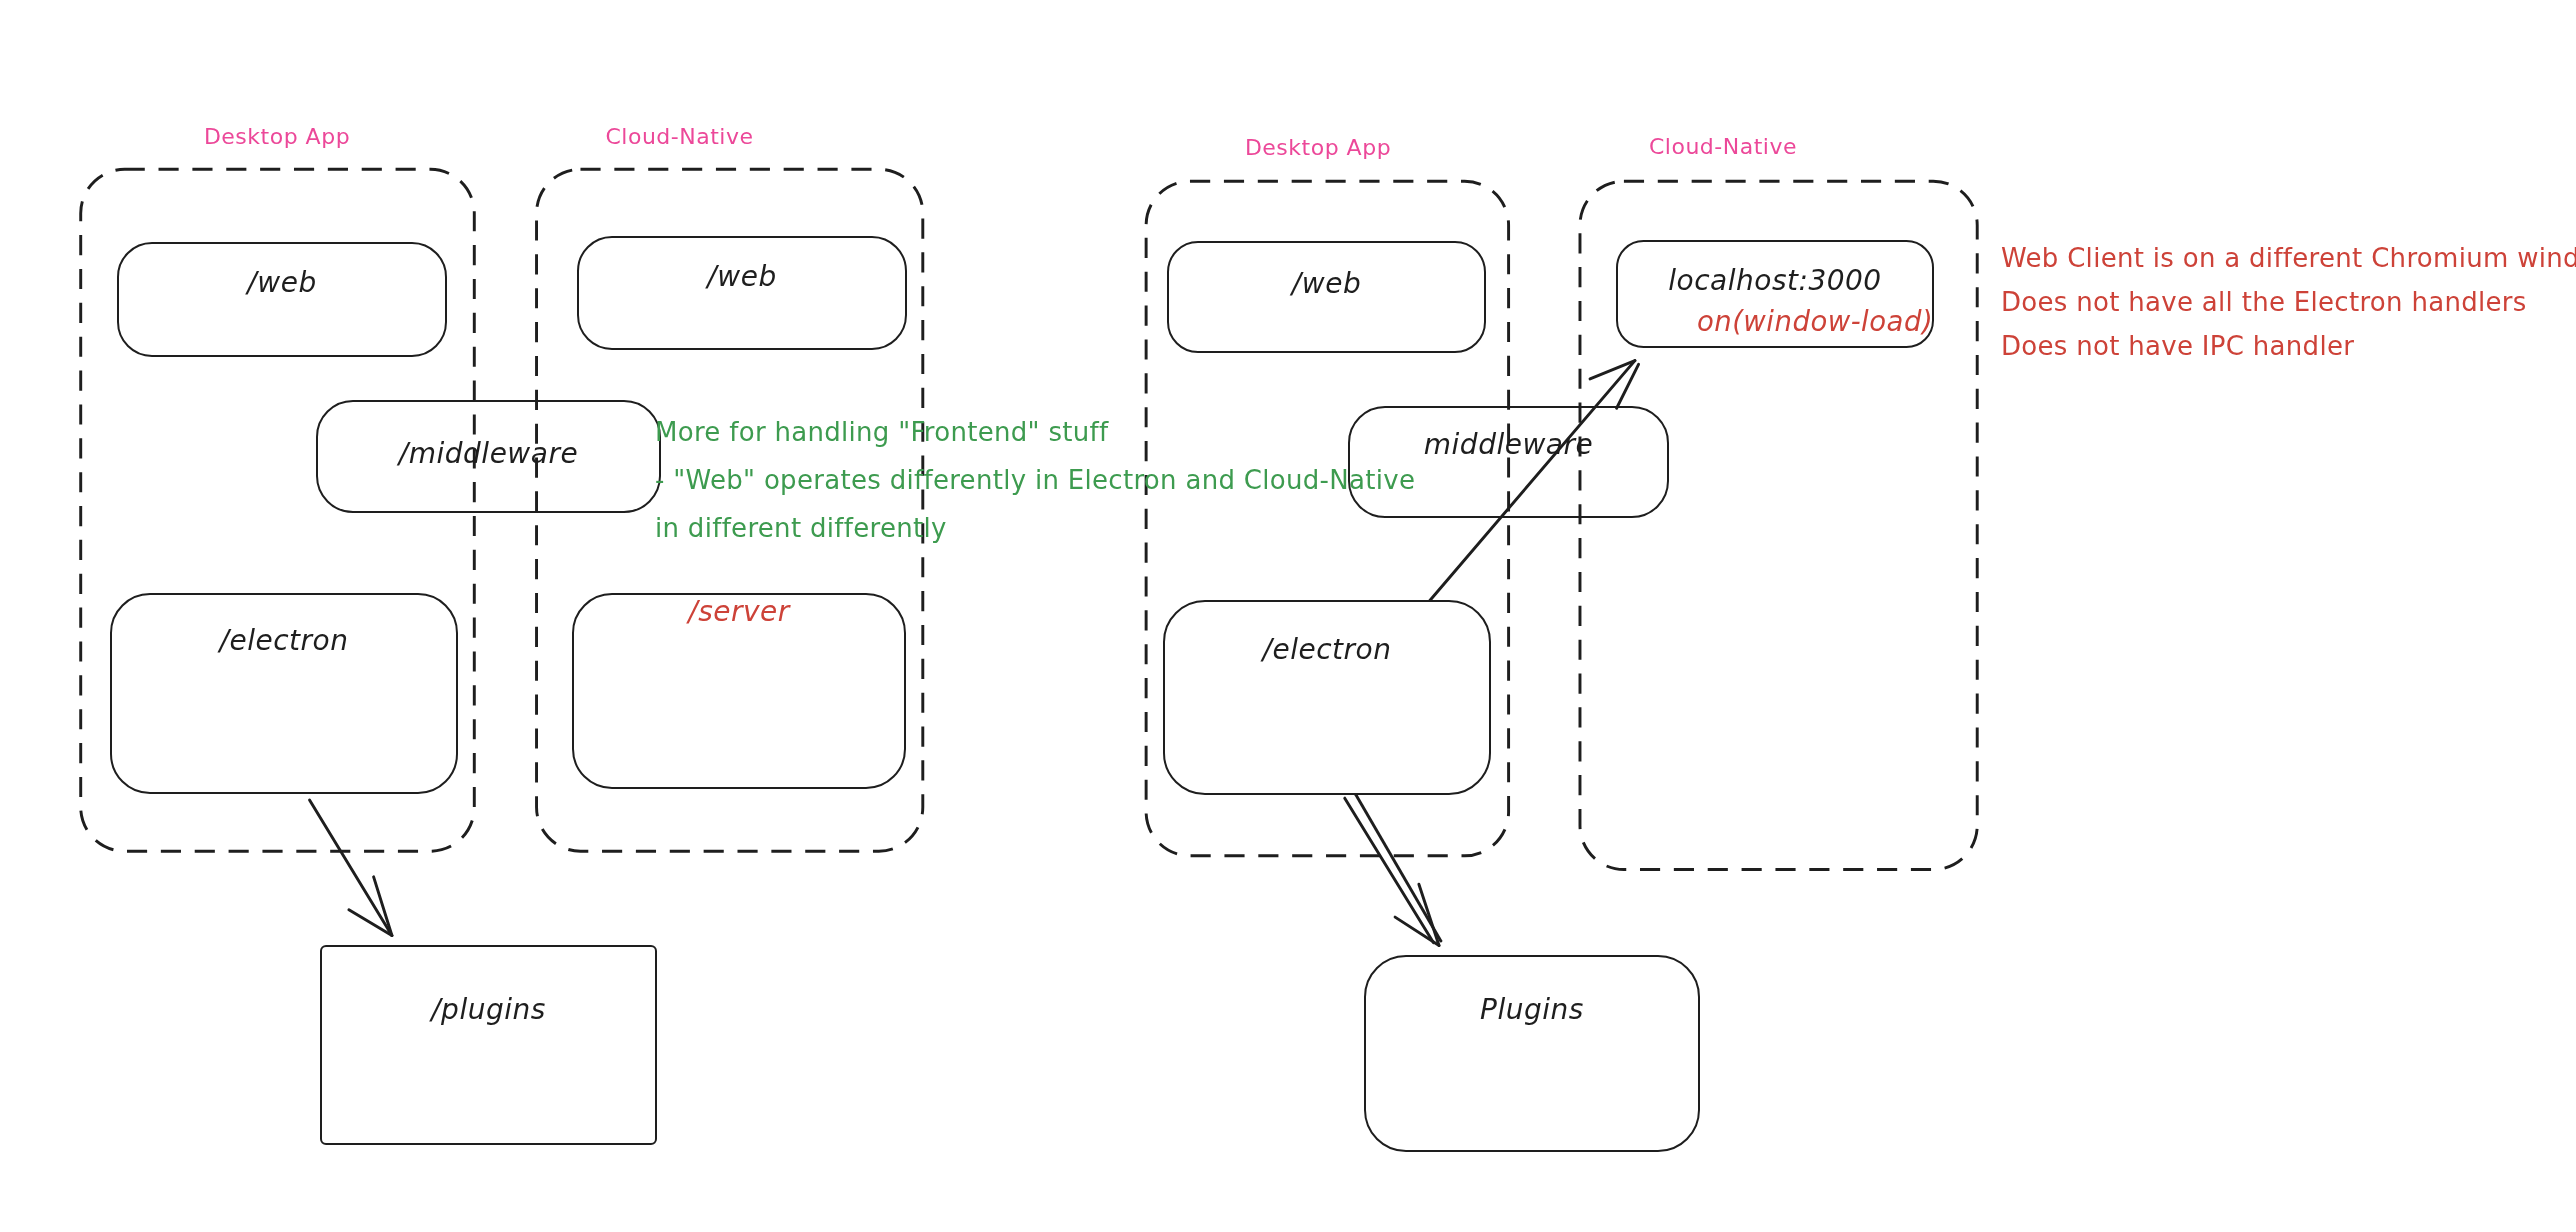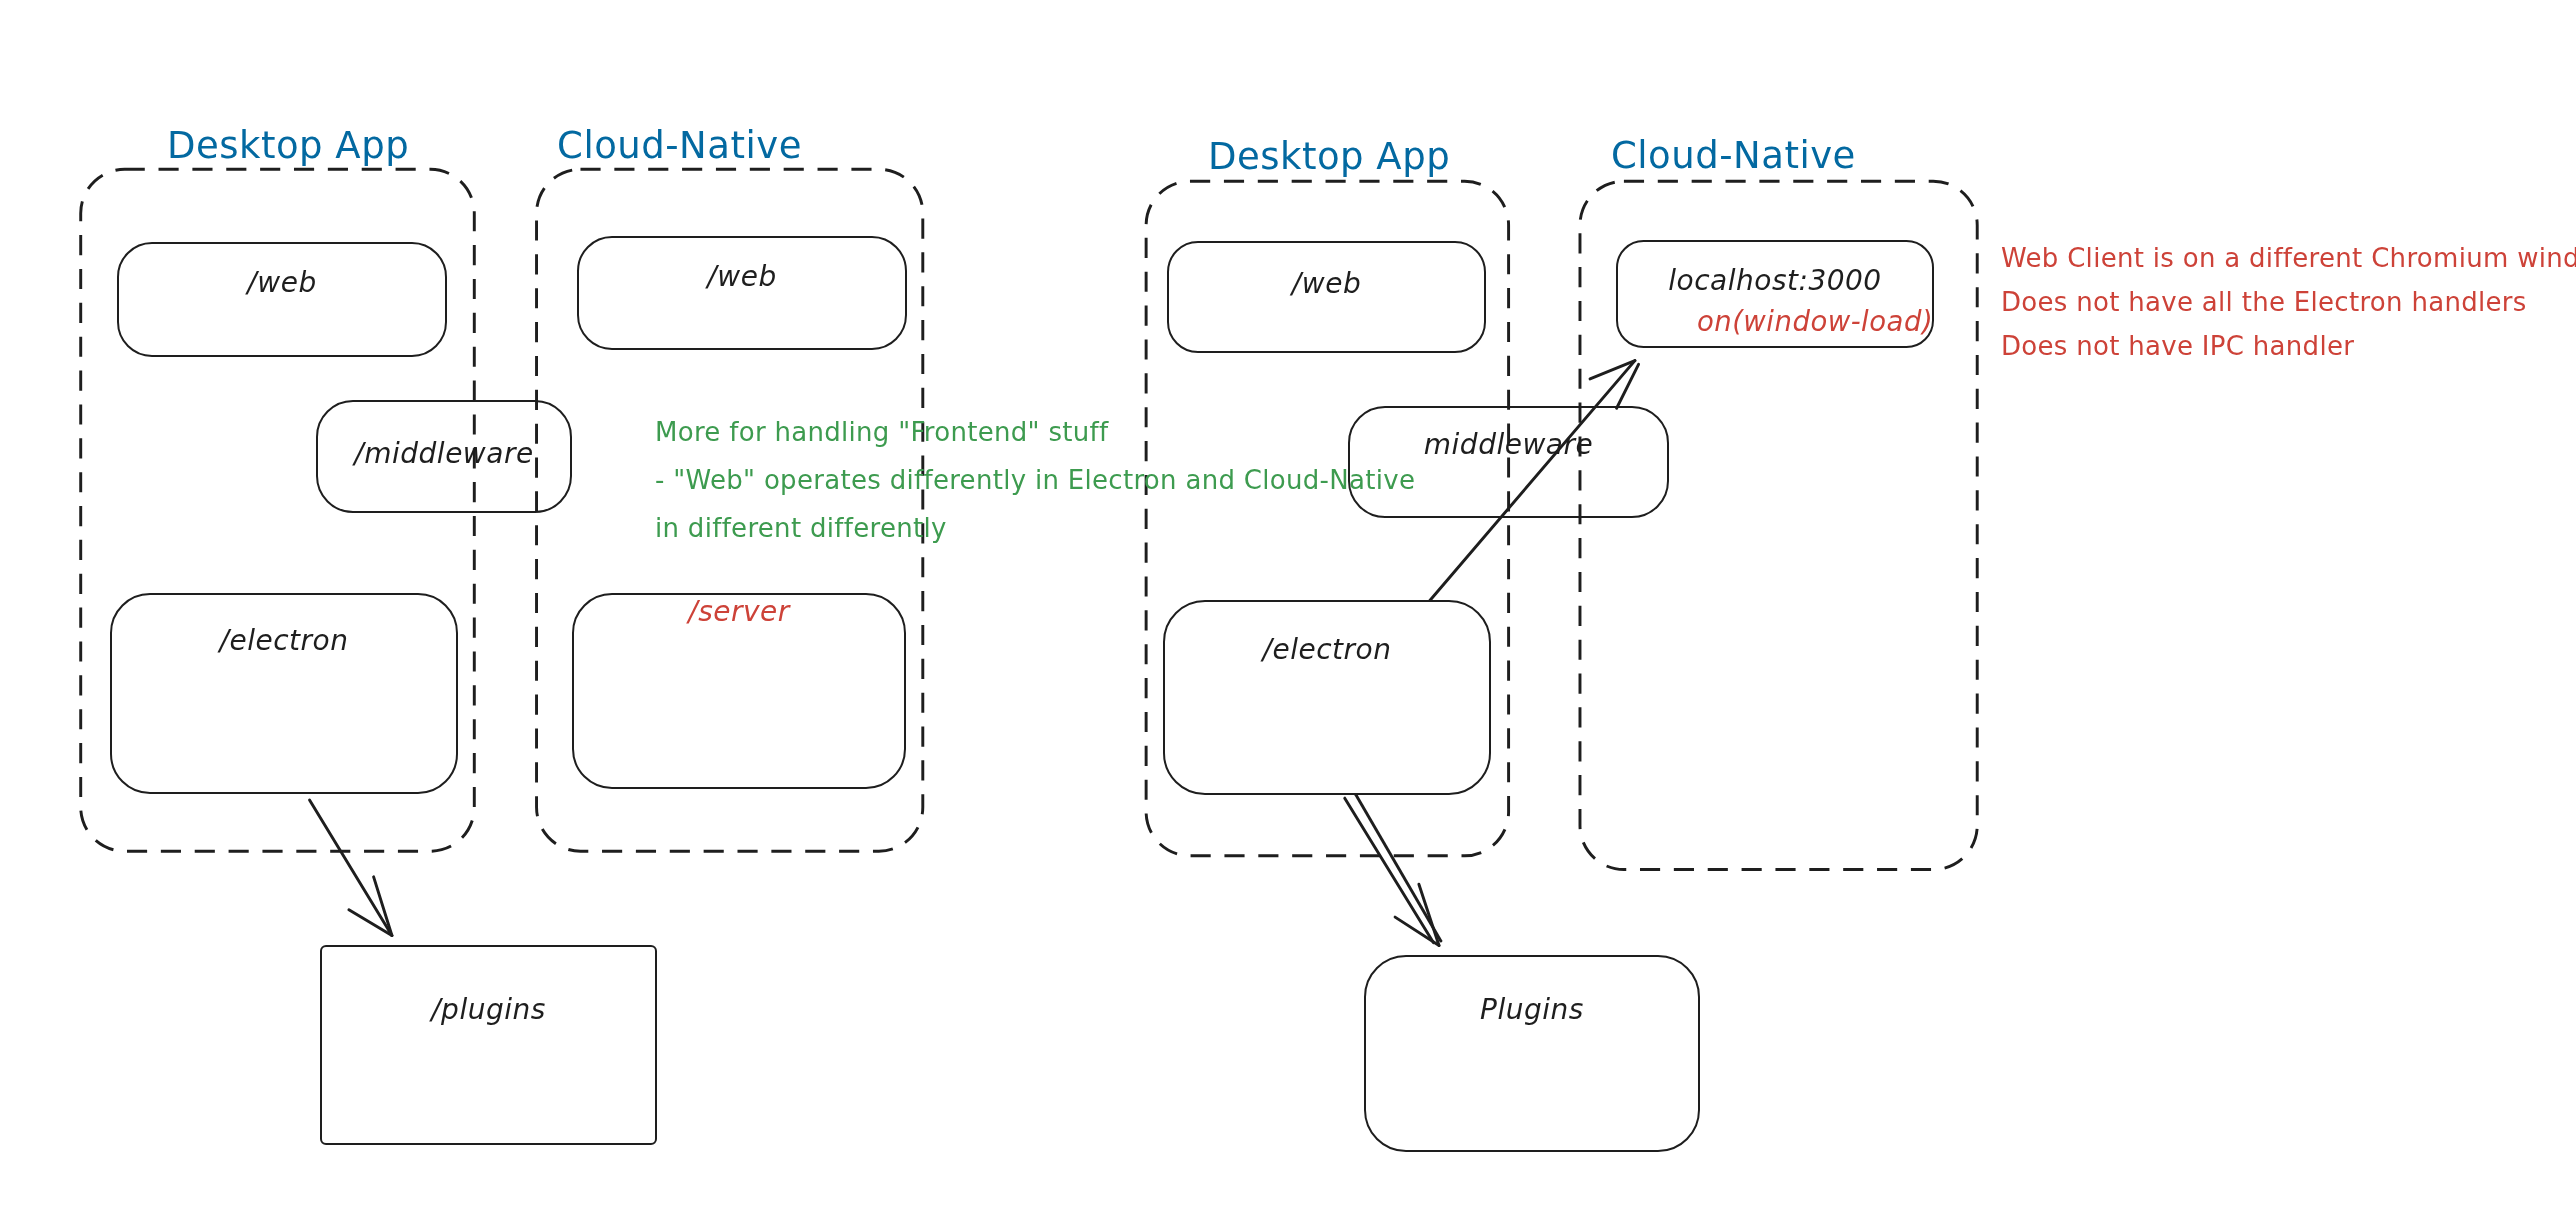--- a/index.html
+++ b/index.html
@@ -16,44 +16,44 @@
     overflow: hidden;
     color: #1e1e1e;
   }
   #shapes {
     position: absolute;
     left: 0; top: 0;
     width: 2576px; height: 1232px;
   }
   .lbl {
     position: absolute;
-    font-size: 37px;
+    font-size: 22px;
     letter-spacing: 0.5px;
     text-align: center;
-    color: #0369a1;
+    color: #ec4899;
     white-space: nowrap;
   }
   .box {
     position: absolute;
     box-sizing: border-box;
     border: 2.7px solid #1e1e1e;
     background: transparent;
     display: flex;
     justify-content: center;
     align-items: flex-start;
     font-size: 28px;
     letter-spacing: 0.5px;
     color: #1e1e1e;
     font-style: italic;
   }
   .box .box-label { white-space: nowrap; }
 
   .box-web-l       { left:117px;  top:242px;  width:330px; height:115px; border-radius:35px; padding-top:22px; }
   .box-web-lc      { left:577px;  top:236px;  width:330px; height:114px; border-radius:35px; padding-top:22px; }
-  .box-middleware-l{ left:316px;  top:400px;  width:256px; height:113px; border-radius:37px; padding-top:35px; }
+  .box-middleware-l{ left:316px;  top:400px;  width:345px; height:113px; border-radius:37px; padding-top:35px; }
   .box-electron-l  { left:110px;  top:593px;  width:348px; height:201px; border-radius:40px; padding-top:29px; }
   .box-server      { left:572px;  top:593px;  width:334px; height:196px; border-radius:40px; }
   .box-plugins-l   { left:320px;  top:945px; width:337px; height:200px; border-radius:6px; padding-top:46px; }
 
   .box-web-r       { left:1167px; top:241px;  width:319px; height:112px; border-radius:31px; padding-top:24px; }
   .box-localhost   { left:1616px; top:240px;  width:318px; height:108px; border-radius:27.5px;
                      flex-direction:column; align-items:center; padding-top:13px; }
   .box-middleware-r{ left:1348px; top:406px;  width:321px; height:112px; border-radius:37px; padding-top:20px; }
   .box-electron-r  { left:1163px; top:600px;  width:328px; height:195px; border-radius:42px; padding-top:31px; }
   .box-plugins-r   { left:1364px; top:955px; width:336px; height:197px; border-radius:42px; padding-top:36px; }

